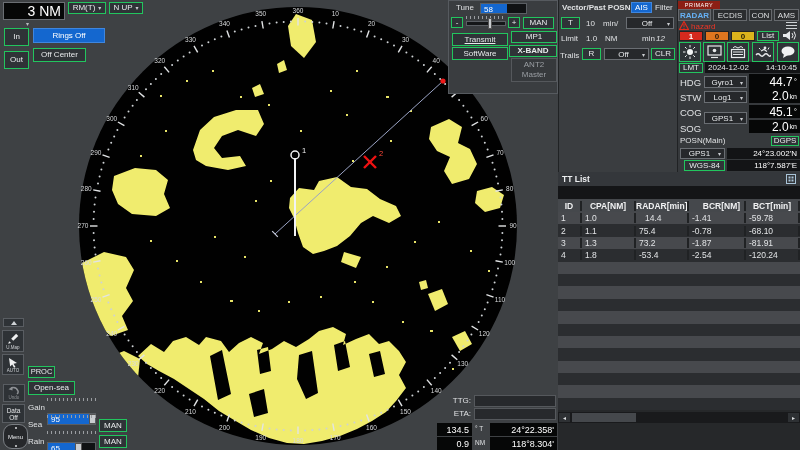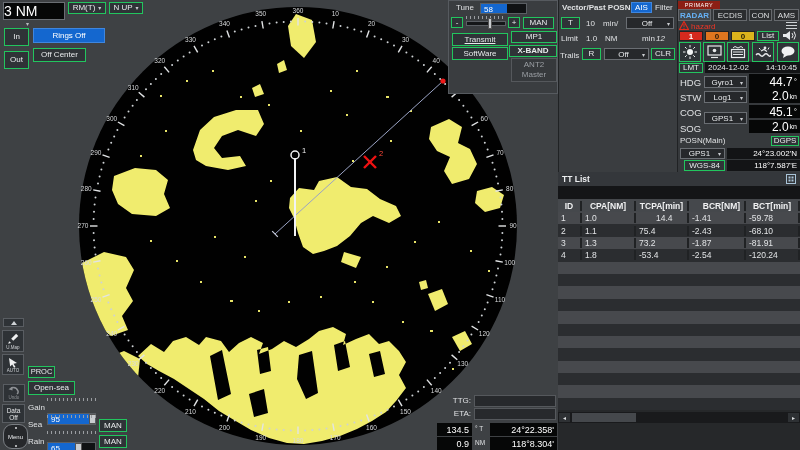--- a/index.html
+++ b/index.html
@@ -324,21 +324,21 @@
     <circle cx="295" cy="155" r="4" fill="none" stroke="#f0f1f2" stroke-width="1.5"></circle>
     <text x="302" y="153" font-size="7.5" fill="#f0f1f2">1</text>
   </g>
   <g>
     <line x1="364" y1="156" x2="376" y2="168" stroke="#ee1212" stroke-width="2.4"></line>
     <line x1="364" y1="168" x2="376" y2="156" stroke="#ee1212" stroke-width="2.4"></line>
     <text x="379" y="156" font-size="7.5" fill="#ff4a3a">2</text>
   </g>
 </svg>
 
-<div class="abs blackbox" style="left:3px;top:2px;width:62px;height:18px;border:1px solid #6a6e73;z-index:3;justify-content:flex-start;font-size:14px;">
+<div class="abs blackbox" style="left:3px;top:2px;width:62px;height:18px;border:1px solid #6a6e73;z-index:3;justify-content:flex-end;font-size:14px;">
     <span>3 NM</span>
   </div>
 <div class="abs" style="left:26px;top:20px;font-size:6px;color:#b9bcc0;z-index:3;">▾</div>
 <div class="abs btn" style="left:68px;top:2px;width:38px;height:12px;z-index:3;">
   <span>RM(T)</span>
     <span class="dd-arrow">▾</span>
   </div>
 <div class="abs btn" style="left:109px;top:2px;width:34px;height:12px;z-index:3;">
   <span>N UP</span>
     <span class="dd-arrow">▾</span>
@@ -527,36 +527,36 @@
       <rect x="5.5" y="2.5" width="2" height="2" fill="#a9c4d8"></rect>
     <rect x="2.5" y="5.5" width="2" height="2" fill="#a9c4d8"></rect>
       <rect x="5.5" y="5.5" width="2" height="2" fill="#a9c4d8"></rect>
     </svg>
   </div>
 <div class="abs" style="left:558px;top:186px;width:242px;height:13px;background:#141517;z-index:3;"></div>
 <div class="abs" id="tt-table" style="left:558px;top:199px;width:242px;z-index:3;">
     <div class="" style="display: flex; height: 13px; align-items: center; background: rgb(69, 72, 76); color: rgb(240, 241, 242);">
       <div class="cell" style="width: 24px; font-size: 8.5px; padding-left: 0px; box-sizing: border-box; border-right: 2px solid rgb(32, 34, 36); text-align: center; font-weight: bold;">ID</div>
       <div class="cell" style="width: 54px; font-size: 8.5px; padding-left: 0px; box-sizing: border-box; border-right: 2px solid rgb(32, 34, 36); text-align: center; font-weight: bold;">CPA[NM]</div>
-      <div class="cell" style="width: 53px; font-size: 8.5px; padding-left: 0px; box-sizing: border-box; border-right: 2px solid rgb(32, 34, 36); text-align: center; font-weight: bold;">TCPA[min]</div>
+      <div class="cell" style="width: 53px; font-size: 8.5px; padding-left: 0px; box-sizing: border-box; border-right: 2px solid rgb(32, 34, 36); text-align: center; font-weight: bold;">RADAR[min]</div>
       <div class="cell" style="width: 57px; font-size: 8.5px; padding-left: 10px; box-sizing: border-box; border-right: 2px solid rgb(32, 34, 36); text-align: center; font-weight: bold;">BCR[NM]</div>
       <div class="cell" style="width: 54px; font-size: 8.5px; padding-left: 0px; box-sizing: border-box; border-right: 2px solid rgb(32, 34, 36); text-align: center; font-weight: bold;">BCT[min]</div>
     </div>
     <div class="" style="display: flex; height: 12.4px; align-items: center; background: rgb(71, 73, 77); color: rgb(226, 228, 230);">
       <div class="cell" style="width: 24px; font-size: 8.5px; padding-left: 3px; box-sizing: border-box; border-right: 2px solid rgb(32, 34, 36);">1</div>
       <div class="cell" style="width: 54px; font-size: 8.5px; padding-left: 3px; box-sizing: border-box; border-right: 2px solid rgb(32, 34, 36);">1.0</div>
-      <div class="cell" style="width: 53px; font-size: 8.5px; padding-left: 20px; box-sizing: border-box; border-right: 2px solid rgb(32, 34, 36);">14.4</div>
+      <div class="cell" style="width: 53px; font-size: 8.5px; padding-left: 9px; box-sizing: border-box; border-right: 2px solid rgb(32, 34, 36);">14.4</div>
       <div class="cell" style="width: 57px; font-size: 8.5px; padding-left: 3px; box-sizing: border-box; border-right: 2px solid rgb(32, 34, 36);">-1.41</div>
       <div class="cell" style="width: 54px; font-size: 8.5px; padding-left: 3px; box-sizing: border-box; border-right: 2px solid rgb(32, 34, 36);">-59.78</div>
     </div>
     <div class="" style="display: flex; height: 12.4px; align-items: center; background: rgb(43, 45, 48); color: rgb(226, 228, 230);">
       <div class="cell" style="width: 24px; font-size: 8.5px; padding-left: 3px; box-sizing: border-box; border-right: 2px solid rgb(32, 34, 36);">2</div>
       <div class="cell" style="width: 54px; font-size: 8.5px; padding-left: 3px; box-sizing: border-box; border-right: 2px solid rgb(32, 34, 36);">1.1</div>
       <div class="cell" style="width: 53px; font-size: 8.5px; padding-left: 3px; box-sizing: border-box; border-right: 2px solid rgb(32, 34, 36);">75.4</div>
-      <div class="cell" style="width: 57px; font-size: 8.5px; padding-left: 3px; box-sizing: border-box; border-right: 2px solid rgb(32, 34, 36);">-2.43</div>
+      <div class="cell" style="width: 57px; font-size: 8.5px; padding-left: 3px; box-sizing: border-box; border-right: 2px solid rgb(32, 34, 36);">-0.78</div>
       <div class="cell" style="width: 54px; font-size: 8.5px; padding-left: 3px; box-sizing: border-box; border-right: 2px solid rgb(32, 34, 36);">-68.10</div>
     </div>
     <div class="" style="display: flex; height: 12.4px; align-items: center; background: rgb(71, 73, 77); color: rgb(226, 228, 230);">
       <div class="cell" style="width: 24px; font-size: 8.5px; padding-left: 3px; box-sizing: border-box; border-right: 2px solid rgb(32, 34, 36);">3</div>
       <div class="cell" style="width: 54px; font-size: 8.5px; padding-left: 3px; box-sizing: border-box; border-right: 2px solid rgb(32, 34, 36);">1.3</div>
       <div class="cell" style="width: 53px; font-size: 8.5px; padding-left: 3px; box-sizing: border-box; border-right: 2px solid rgb(32, 34, 36);">73.2</div>
       <div class="cell" style="width: 57px; font-size: 8.5px; padding-left: 3px; box-sizing: border-box; border-right: 2px solid rgb(32, 34, 36);">-1.87</div>
       <div class="cell" style="width: 54px; font-size: 8.5px; padding-left: 3px; box-sizing: border-box; border-right: 2px solid rgb(32, 34, 36);">-81.91</div>
     </div>
     <div class="" style="display: flex; height: 12.4px; align-items: center; background: rgb(43, 45, 48); color: rgb(226, 228, 230);">

